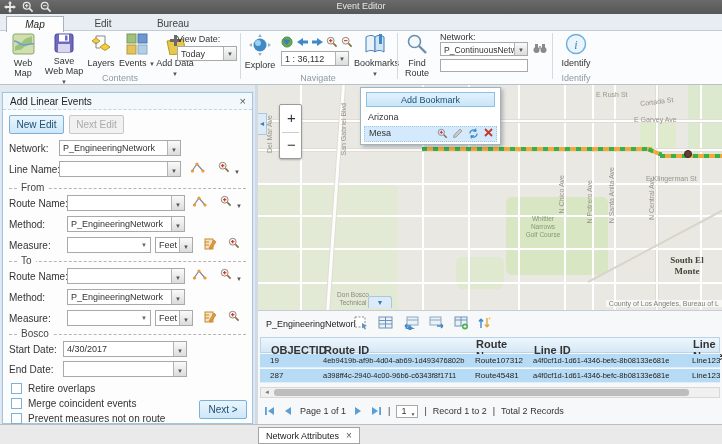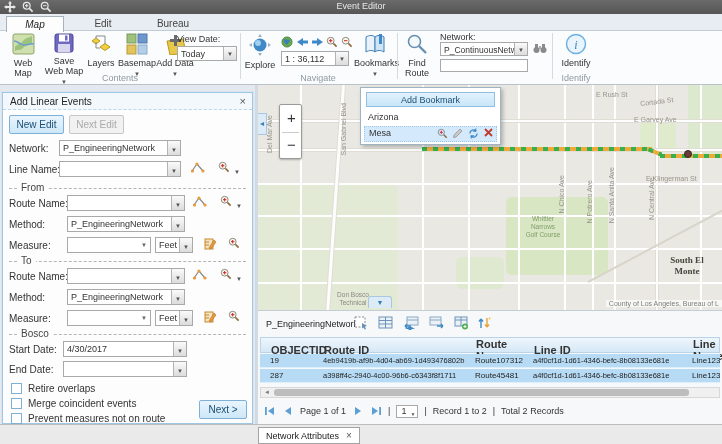--- a/index.html
+++ b/index.html
@@ -171,21 +171,21 @@
 
     <div class="rbtn" style="left:118px;width:38px">
       <span class="ric">
         <svg width="22" height="22" viewBox="0 0 22 22">
             <rect x="1" y="1" width="9" height="9" fill="#9ec17b" stroke="#7a9a5a"></rect>
             <rect x="12" y="1" width="9" height="9" fill="#6f97cf" stroke="#4f77ad"></rect>
             <rect x="1" y="12" width="9" height="9" fill="#e3c35c" stroke="#b99a34"></rect>
             <rect x="12" y="12" width="9" height="9" fill="#b3cfe8" stroke="#86abc9"></rect>
           </svg>
       </span>
-      <span>Basemap</span>
+      <span>Events</span>
       <span class="minicaret"></span>
     </div>
 
     <div class="rbtn" style="left:156px;width:38px">
       <span class="ric">
         <svg width="24" height="22" viewBox="0 0 24 22">
             <path d="M4 8l16-2 3 14-16 2z" fill="#e8c84a" stroke="#b79a1e"></path>
             <path d="M11 2h3v4h4v3h-4v4h-3V9H7V6h4z" fill="#6a6a6a"></path>
           </svg>
       </span>

